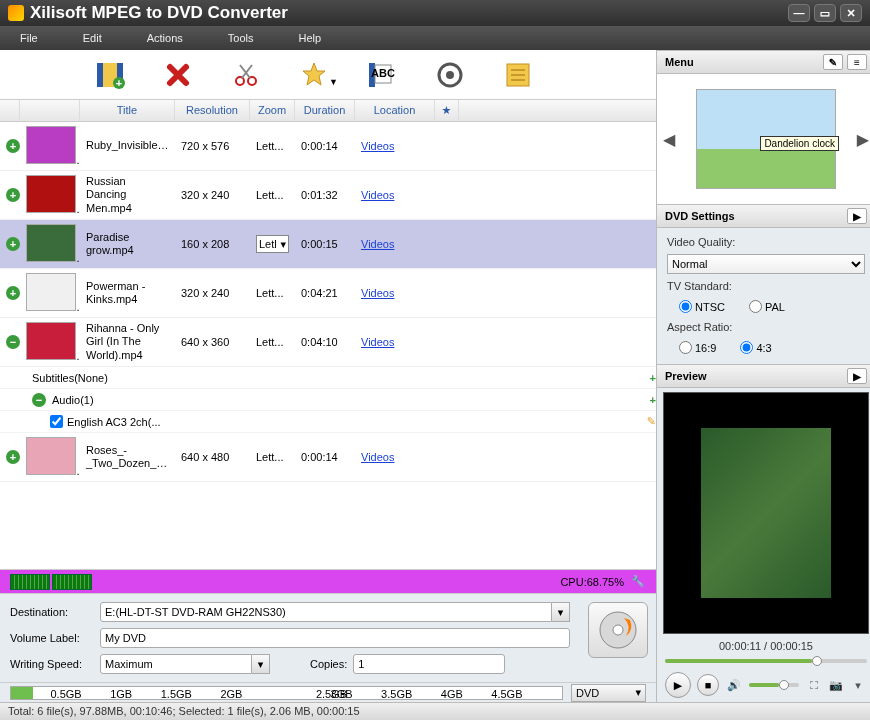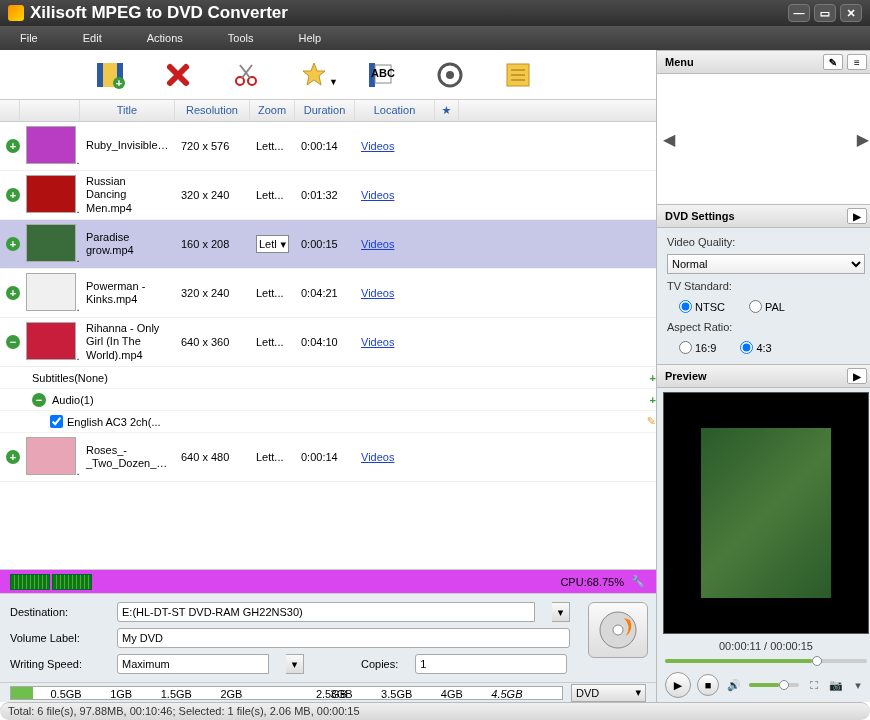--- a/index.html
+++ b/index.html
@@ -37,33 +37,33 @@
 .subrow { display:flex; align-items:center; height:22px; padding-left:32px; border-bottom:1px solid #f3f3f3; }
 .subrow .lbl { flex:1; }
 
 .cpu-bar { height:24px; background:#d946ef; border-top:1px solid #ccc; display:flex; align-items:center; padding:0 10px; }
 .cpu-graph { width:40px; height:16px; background:#0a7a0a; margin-right:2px; border:1px solid #063; position:relative; overflow:hidden; }
 .cpu-graph::after{content:'';position:absolute;inset:0;background:repeating-linear-gradient(90deg,transparent 0 3px,rgba(255,255,255,.3) 3px 4px);}
 .cpu-text { margin-left:auto; }
 .wrench { width:16px;height:16px;margin-left:6px;display:flex;align-items:center;justify-content:center;cursor:pointer; }
 
 .dest-area { padding:8px 10px; background:#e7ecf0; display:flex; flex-direction:column; gap:6px; border-top:1px solid #ccc; }
-.dest-row { display:flex; align-items:center;gap:17px; }
+.dest-row { display:flex; align-items:center; }
 .dest-row .lbl { width:90px; }
 .dest-row input, .dest-row select { flex:1; height:20px; border:1px solid #aaa; border-radius:3px; padding:0 4px; background:#fff; }
 .dropdown-btn { width:18px;height:20px; background:linear-gradient(#fafafa,#ddd); border:1px solid #aaa; border-left:none; display:flex;align-items:center;justify-content:center; }
 .burn-btn { width:60px; height:56px; background:linear-gradient(#fafafa,#ddd); border:1px solid #aaa; border-radius:6px; display:flex; align-items:center; justify-content:center; cursor:pointer; }
 
 .size-ruler { height:20px; background:#e7ecf0; padding:0 10px; display:flex; align-items:center; border-top:1px solid #ccc; }
 .ruler { flex:1; height:14px; background:#fff; border:1px solid #aaa; position:relative; font-size:9px; }
 .ruler .fill { position:absolute; left:0; top:0; bottom:0; width:4%; background:#6fbf4e; }
 .ruler span { position:absolute; top:1px; transform:translateX(-50%); }
 .dvd-select { width:75px; height:18px; margin-left:8px; border:1px solid #aaa; background:linear-gradient(#fafafa,#ddd); display:flex;align-items:center;padding:0 4px;justify-content:space-between;cursor:pointer;}
 
-.statusbar { height:18px; background:linear-gradient(#f0f0f0,#d8d8d8); border-top:1px solid #bbb; padding:2px 8px; color:#333;border-radius:9px; }
+.statusbar { height:18px; background:linear-gradient(#f0f0f0,#d8d8d8); border-top:1px solid #bbb; padding:2px 8px; color:#333; }
 
 
 .panel-head { height:24px; background:linear-gradient(#f3f3f3,#dcdcdc); border-bottom:1px solid #bbb; border-top:1px solid #bbb; display:flex; align-items:center; padding:0 8px; font-weight:bold; }
 .panel-head .sp { margin-left:auto; display:flex; gap:4px; }
 .small-btn { width:20px;height:16px;border:1px solid #aaa;background:#fff;border-radius:2px;cursor:pointer;display:flex;align-items:center;justify-content:center;font-size:10px; }
 
 .menu-preview { height:130px; background:#fff; display:flex; align-items:center; justify-content:center; position:relative; }
 .menu-preview .arrow { position:absolute; top:50%; transform:translateY(-50%); font-size:16px; color:#555; cursor:pointer; }
 .menu-preview .arrow.l{left:6px;} .menu-preview .arrow.r{right:6px;}
 .menu-thumb { width:140px; height:100px; background:linear-gradient(#bde0f7 60%,#8fc96b 60%); border:1px solid #aaa; position:relative; }
@@ -282,21 +282,21 @@
       <div class="dropdown-btn">▾</div>
     </div>
     <div class="dest-row">
       <div class="lbl">Volume Label:</div>
       <input value="My DVD" style="">
     </div>
     <div class="dest-row">
       <div class="lbl">Writing Speed:</div>
       <input style="flex: 0 0 80px; border-radius: 3px 0px 0px 3px;" readonly="" value="Maximum">
       <div class="dropdown-btn">▾</div>
-      <div class="lbl" style="width:auto;margin-left:40px;margin-right:0;">Copies:</div>
+      <div class="lbl" style="width:auto;margin-left:40px;margin-right:6px;">Copies:</div>
       <input type="number" style="flex: 0 0 50px;" value="1">
     </div>
   </div>
   <div style="padding:8px;">
     <div class="burn-btn">
       <svg width="44" height="44">
               <circle cx="22" cy="22" r="18" fill="#d8d8d8" stroke="#888"></circle>
               <circle cx="22" cy="22" r="5" fill="#fff" stroke="#888"></circle>
               <path d="M28 10 Q36 18 30 28 Q38 22 34 12 Z" fill="#ff7a00"></path>
             </svg>
@@ -308,40 +308,43 @@
   <div class="ruler" id="ruler">
           <div class="fill"></div>
           <span style="left: 10%;">0.5GB</span>
           <span style="left: 20%;">1GB</span>
           <span style="left: 30%;">1.5GB</span>
           <span style="left: 40%;">2GB</span>
           <span style="left: 50%; margin-left: 45px;">2.5GB</span>
           <span style="left: 60%;">3GB</span>
           <span style="left: 70%;">3.5GB</span>
           <span style="left: 80%;">4GB</span>
-          <span style="left: 90%; font-style: italic;">4.5GB</span>
+          <span style="left: 90%;">4.5GB</span>
         </div>
   <div class="dvd-select">
           <span>DVD</span>
           <span>▾</span>
         </div>
 </div>
 
 </div>
 
 <div class="right">
   <div class="panel-head">
     <span>Menu</span>
     <div class="sp">
       <div class="small-btn">✎</div>
       <div class="small-btn">≡</div>
     </div>
   </div>
   <div class="menu-preview">
     <div class="arrow l">◀</div>
+    <div class="menu-thumb">
+      <div class="tooltip">Dandelion clock</div>
+    </div>
     <div class="arrow r">▶</div>
   </div>
 
   <div class="panel-head">
     <span>DVD Settings</span>
     <div class="sp">
           <div class="small-btn">▶</div>
         </div>
   </div>
   <div class="settings">

